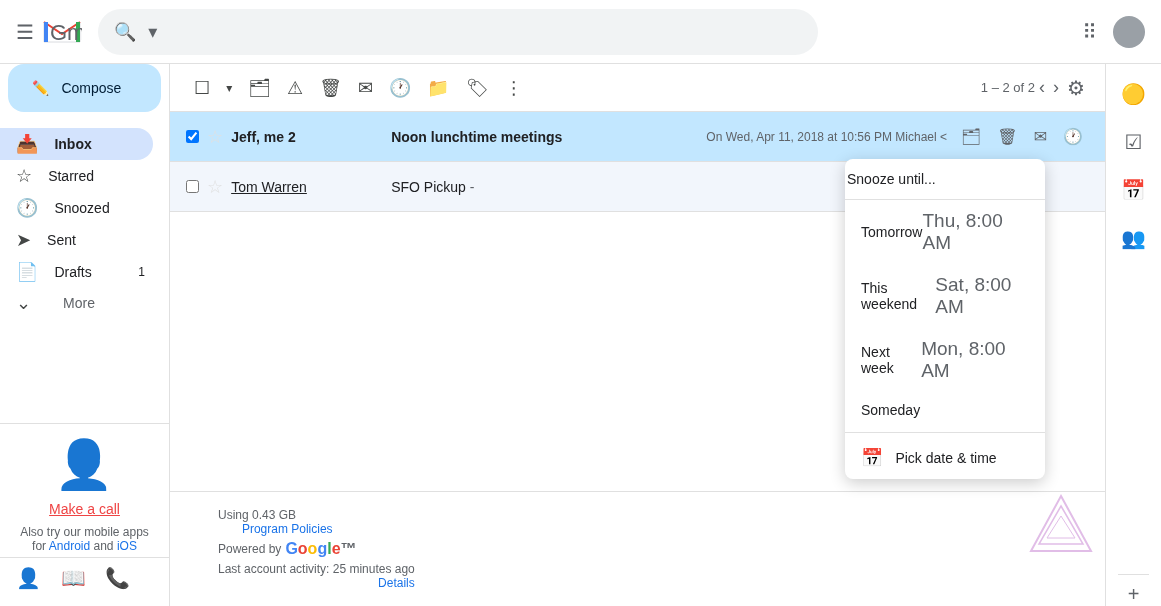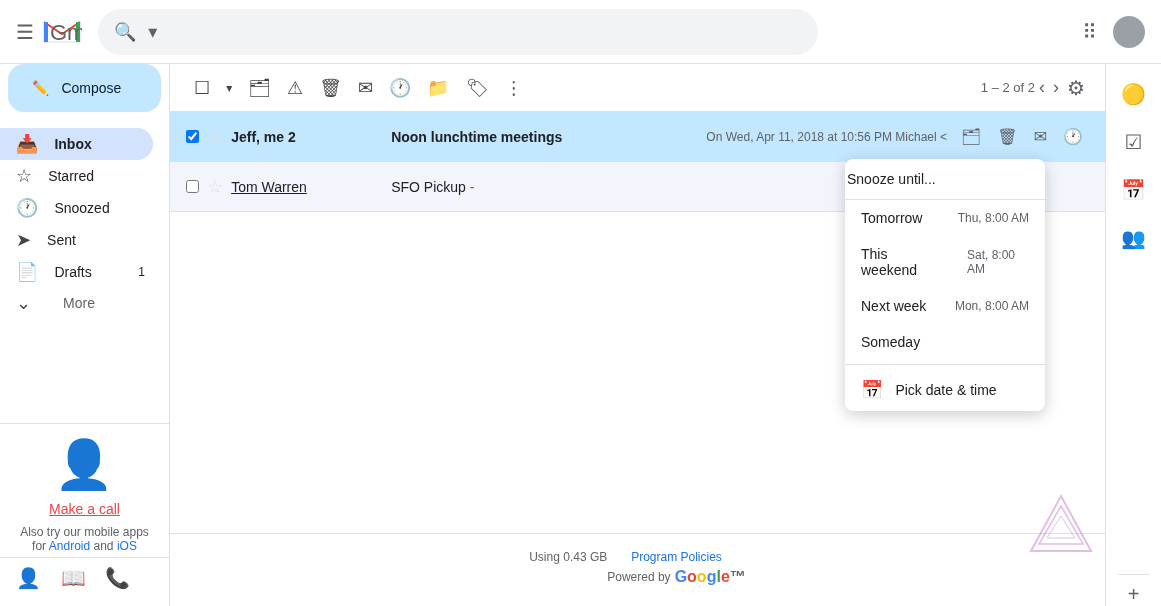--- a/index.html
+++ b/index.html
@@ -83,21 +83,21 @@
       border-top: 1px solid #e0e0e0; flex-shrink: 0;
     }
     .footer-links a { color: #1a73e8; text-decoration: none; }
     .powered-by { margin: 4px 0; display: flex; align-items: center; justify-content: center; gap: 4px; }
     .google-logo { font-size: 16px; font-weight: bold; }
     .google-g { color: #4285F4; }
     .google-o1 { color: #EA4335; }
     .google-o2 { color: #FBBC05; }
     .google-l { color: #4285F4; }
     .google-e { color: #34A853; }
-    .footer-row { display: flex; justify-content: center; align-items: flex-start; padding: 0 32px; }
+    .footer-row { display: flex; justify-content: flex-end; align-items: flex-start; padding: 0 32px; flex-direction: column; }
     .footer-left { font-size: 12px; color: #5f6368; }
     .footer-right { font-size: 12px; color: #5f6368; text-align: right; }
     .footer-right a { color: #1a73e8; text-decoration: none; }
 
     
     .right-panel {
       width: 56px; flex-shrink: 0; display: flex; flex-direction: column;
       align-items: center; padding-top: 8px; border-left: 1px solid #e0e0e0; gap: 4px;
     }
     .right-panel-icon { padding: 10px; cursor: pointer; border-radius: 50%; font-size: 20px; color: #5f6368; }
@@ -110,21 +110,21 @@
     }
     .snooze-header {
       padding: 12px 2px; font-size: 14px; font-weight: 500; color: #202124;
       border-bottom: 1px solid #e0e0e0;
     }
     .snooze-item {
       display: flex; justify-content: space-between; align-items: center;
       padding: 10px 16px; cursor: pointer; font-size: 14px;
     }
     .snooze-label { color: #202124; }
-    .snooze-time { color: #5f6368; font-size: 12px; margin-left: 28px; }
+    .snooze-time { color: #5f6368; font-size: 19px; }
     .snooze-divider { height: 1px; background: #e0e0e0; margin: 4px 0; }
     .snooze-pick {
       display: flex; align-items: center; gap: 12px;
       padding: 10px 16px; cursor: pointer; font-size: 14px; color: #202124;
     }
     .calendar-icon { font-size: 18px; color: #5f6368; }
     .make-call { color: #ef4444; font-size: 14px; text-align: center; cursor: pointer; margin-bottom: 8px; text-decoration: underline; }
     .mobile-apps { font-size: 12px; color: #5f6368; text-align: center; }
     .mobile-apps a { color: #1a73e8; text-decoration: none; }
 
@@ -278,20 +278,24 @@
           <div class="footer-links">
             <a href="#">Program Policies</a>
           </div>
           <div class="powered-by">
             <span>Powered by</span>
             <span class="google-logo">
               <span class="google-g">G</span><span class="google-o1">o</span><span class="google-o2">o</span><span class="google-l">g</span><span class="google-e">l</span><span class="google-o1">e</span>™
             </span>
           </div>
         </div>
+        <div class="footer-right">
+          <div>Last account activity: 25 minutes ago</div>
+          <div><a href="#">Details</a></div>
+        </div>
       </div>
     </div>
 
     <div class="snooze-dropdown">
       <div class="snooze-header">Snooze until...</div>
       <div class="snooze-item">
         <span class="snooze-label">Tomorrow</span>
         <span class="snooze-time">Thu, 8:00 AM</span>
       </div>
       <div class="snooze-item">

